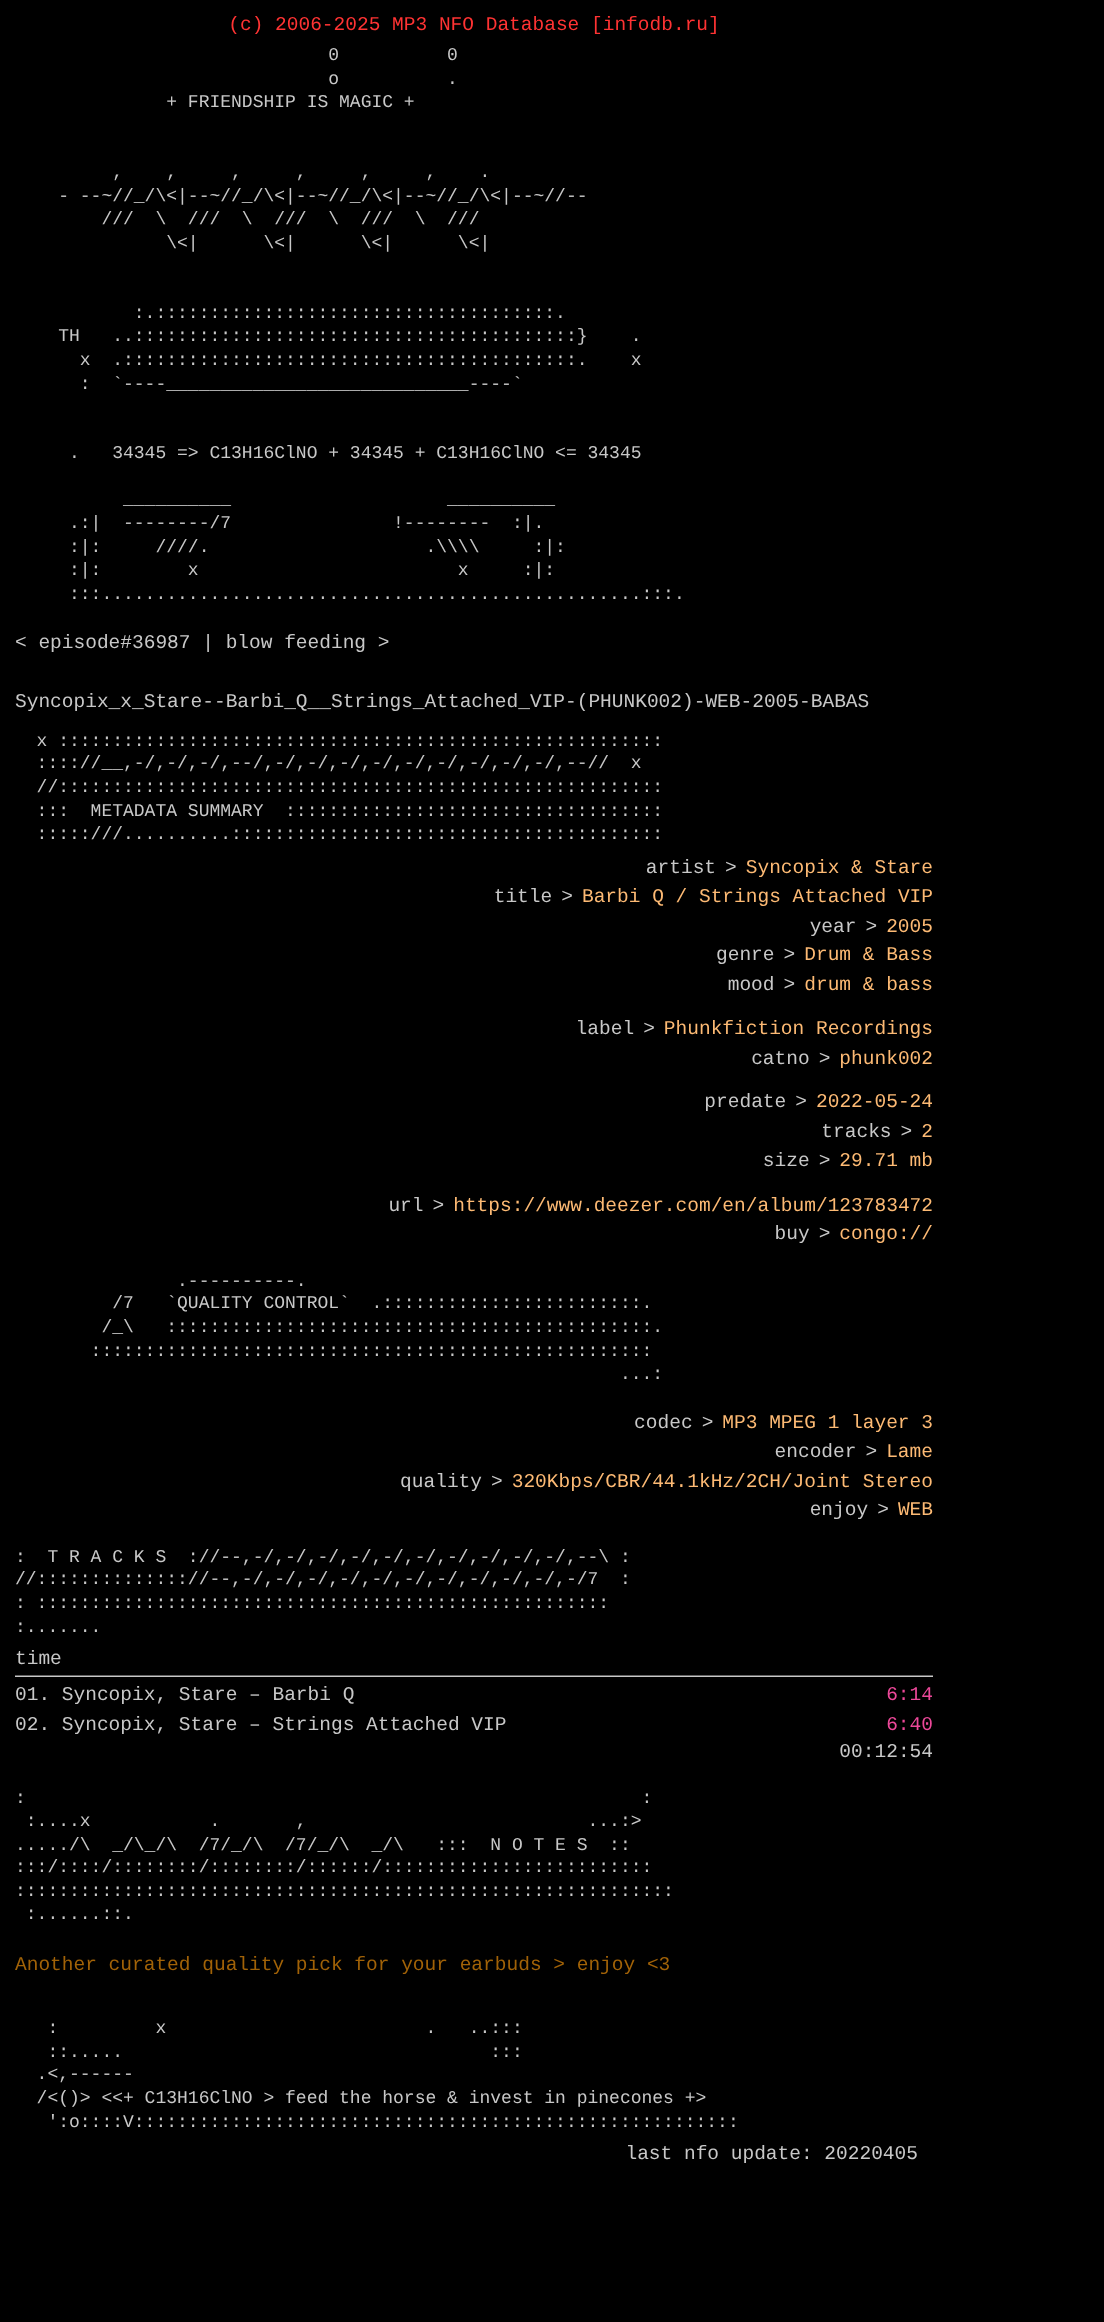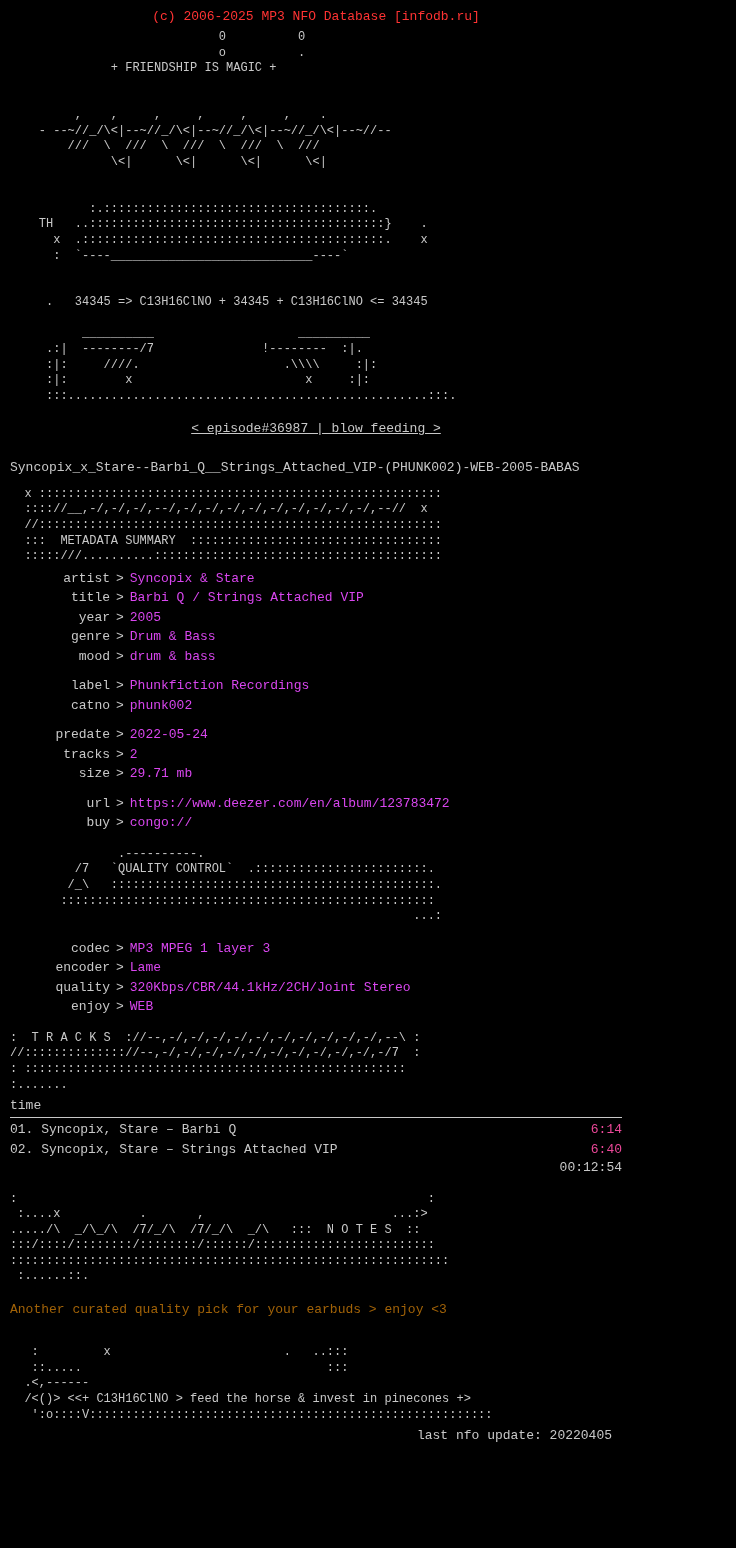--- a/index.html
+++ b/index.html
@@ -36,32 +36,33 @@
       color: #c8c8c8;
       display: block;
     }
     .metadata-block {
       padding: 4px 0;
     }
     .metadata-row {
       display: flex;
       font-size: 13px;
       line-height: 1.5;
+      justify-content: flex-end;
     }
     .meta-key {
       text-align: right;
       min-width: 100px;
       color: #c8c8c8;
     }
     .meta-sep {
       margin: 0 6px;
       color: #c8c8c8;
     }
     .meta-val {
-      color: #d946ef;
+      color: #fdba74;
     }
     .tracks-block {
       padding: 4px 0;
     }
     .track-header {
       display: flex;
       justify-content: flex-start;
       padding-right: 10px;
       font-size: 13px;
       color: #c8c8c8;
@@ -101,25 +102,24 @@
       text-align: right;
       font-size: 13px;
       color: #c8c8c8;
       padding-right: 10px;
       margin-top: 4px;
     }
     .blank {
       height: 10px;
     }
     .episode-line {
-      text-align: center;
+      text-align: left;
       font-size: 13px;
       color: #c8c8c8;
       margin: 6px 0;
-      text-decoration: underline;
     }
     .release-line {
       font-size: 13px;
       color: #c8c8c8;
       margin: 4px 0 10px 0;
     }
   </style>
 </head>
 <body>
 

